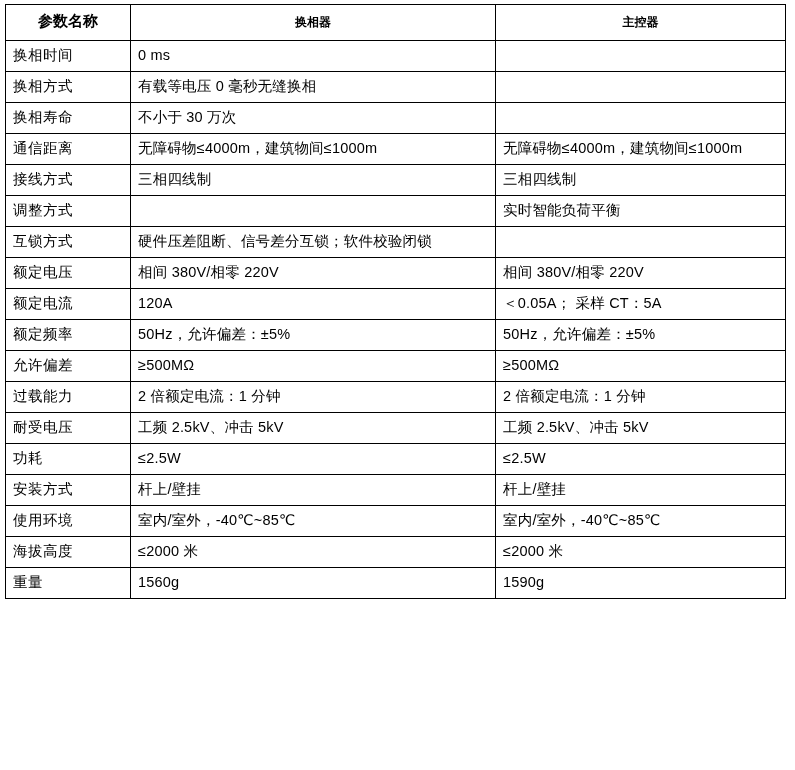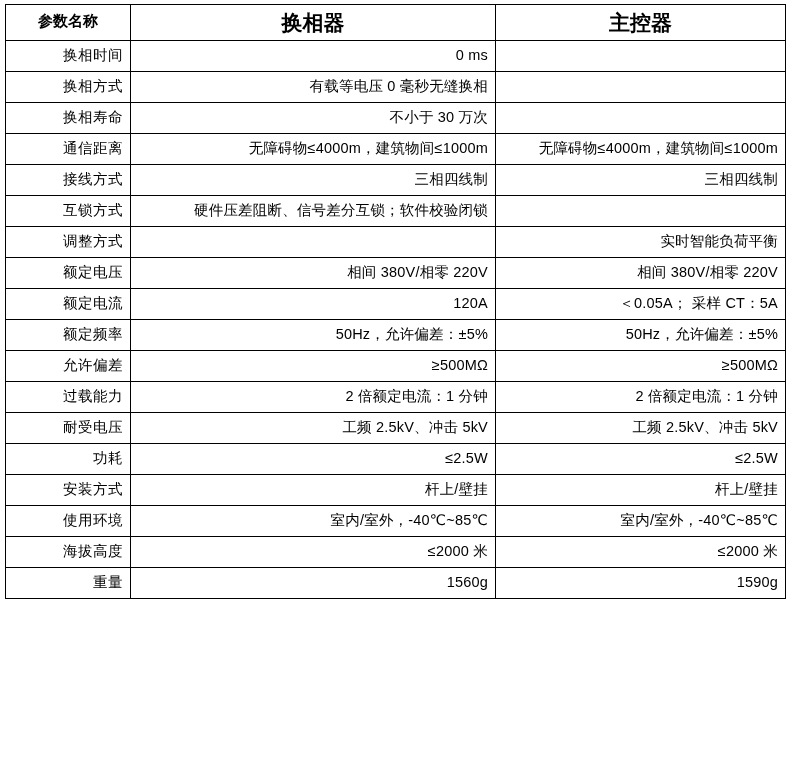--- a/index.html
+++ b/index.html
@@ -33,31 +33,31 @@
   table.spec-table col.c2 { width: 290px; }
 
   table.spec-table th,
   table.spec-table td {
     border: 1px solid #000000;
     padding: 0 7px;
     font-size: 14.5px;
     line-height: 1.2;
     vertical-align: middle;
     font-weight: normal;
-    text-align: right;
+    text-align: left;
     height: 31px;
     box-sizing: border-box;
     white-space: nowrap;
     overflow: hidden;
   }
   table.spec-table thead th {
     font-weight: bold;
     text-align: center;
     height: 36px;
-    font-size: 21px;
+    font-size: 12px;
   }
   table.spec-table thead th.head-param {
     font-size: 15px;
     font-family: Liberation Mono, monospace;
   }
   table.spec-table tbody td.param-name {
     font-weight: normal;
     letter-spacing: 0.5px;
   }
   table.spec-table tbody td.val {
@@ -103,28 +103,28 @@
         <td class="param-name">通信距离</td>
         <td class="val">无障碍物≤4000m，建筑物间≤1000m</td>
         <td class="val">无障碍物≤4000m，建筑物间≤1000m</td>
       </tr>
       <tr>
         <td class="param-name">接线方式</td>
         <td class="val">三相四线制</td>
         <td class="val">三相四线制</td>
       </tr>
       <tr>
+        <td class="param-name">调整方式</td>
+        <td class="val"></td>
+        <td class="val">实时智能负荷平衡</td>
+      </tr>
+      <tr>
         <td class="param-name">互锁方式</td>
         <td class="val">硬件压差阻断、信号差分互锁；软件校验闭锁</td>
         <td class="val"></td>
-      </tr>
-      <tr>
-        <td class="param-name">调整方式</td>
-        <td class="val"></td>
-        <td class="val">实时智能负荷平衡</td>
       </tr>
       <tr>
         <td class="param-name">额定电压</td>
         <td class="val">相间 380V/相零 220V</td>
         <td class="val">相间 380V/相零 220V</td>
       </tr>
       <tr>
         <td class="param-name">额定电流</td>
         <td class="val">120A</td>
         <td class="val">＜0.05A；   采样 CT：5A</td>

